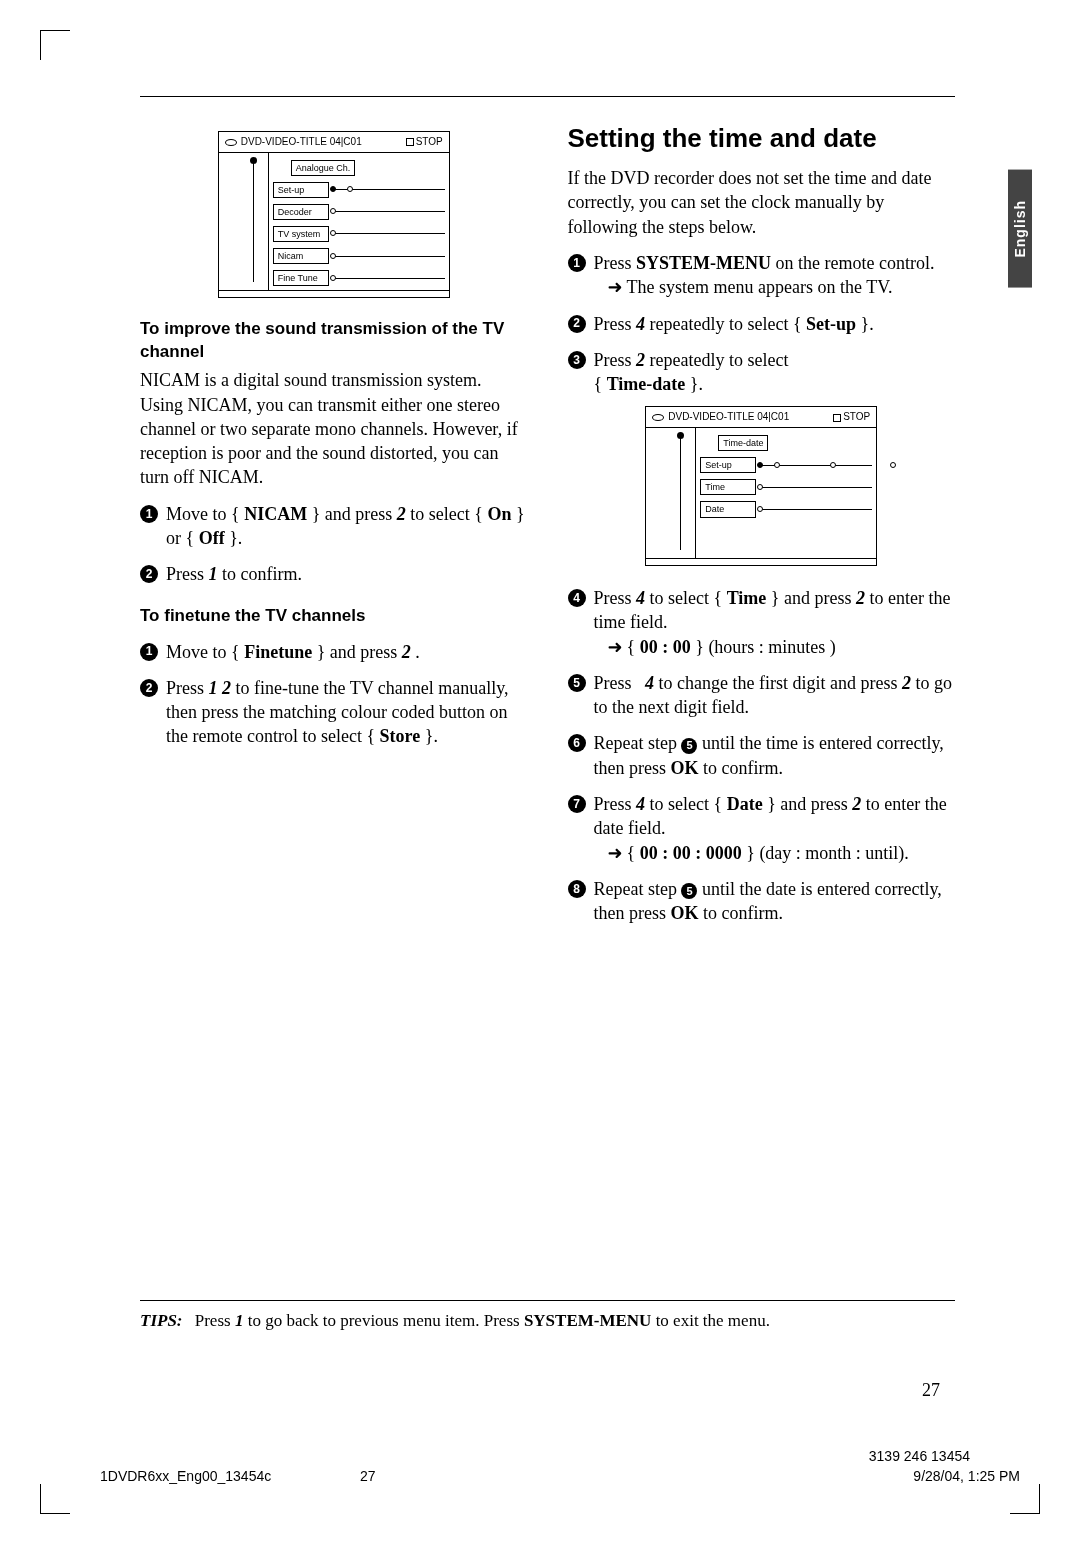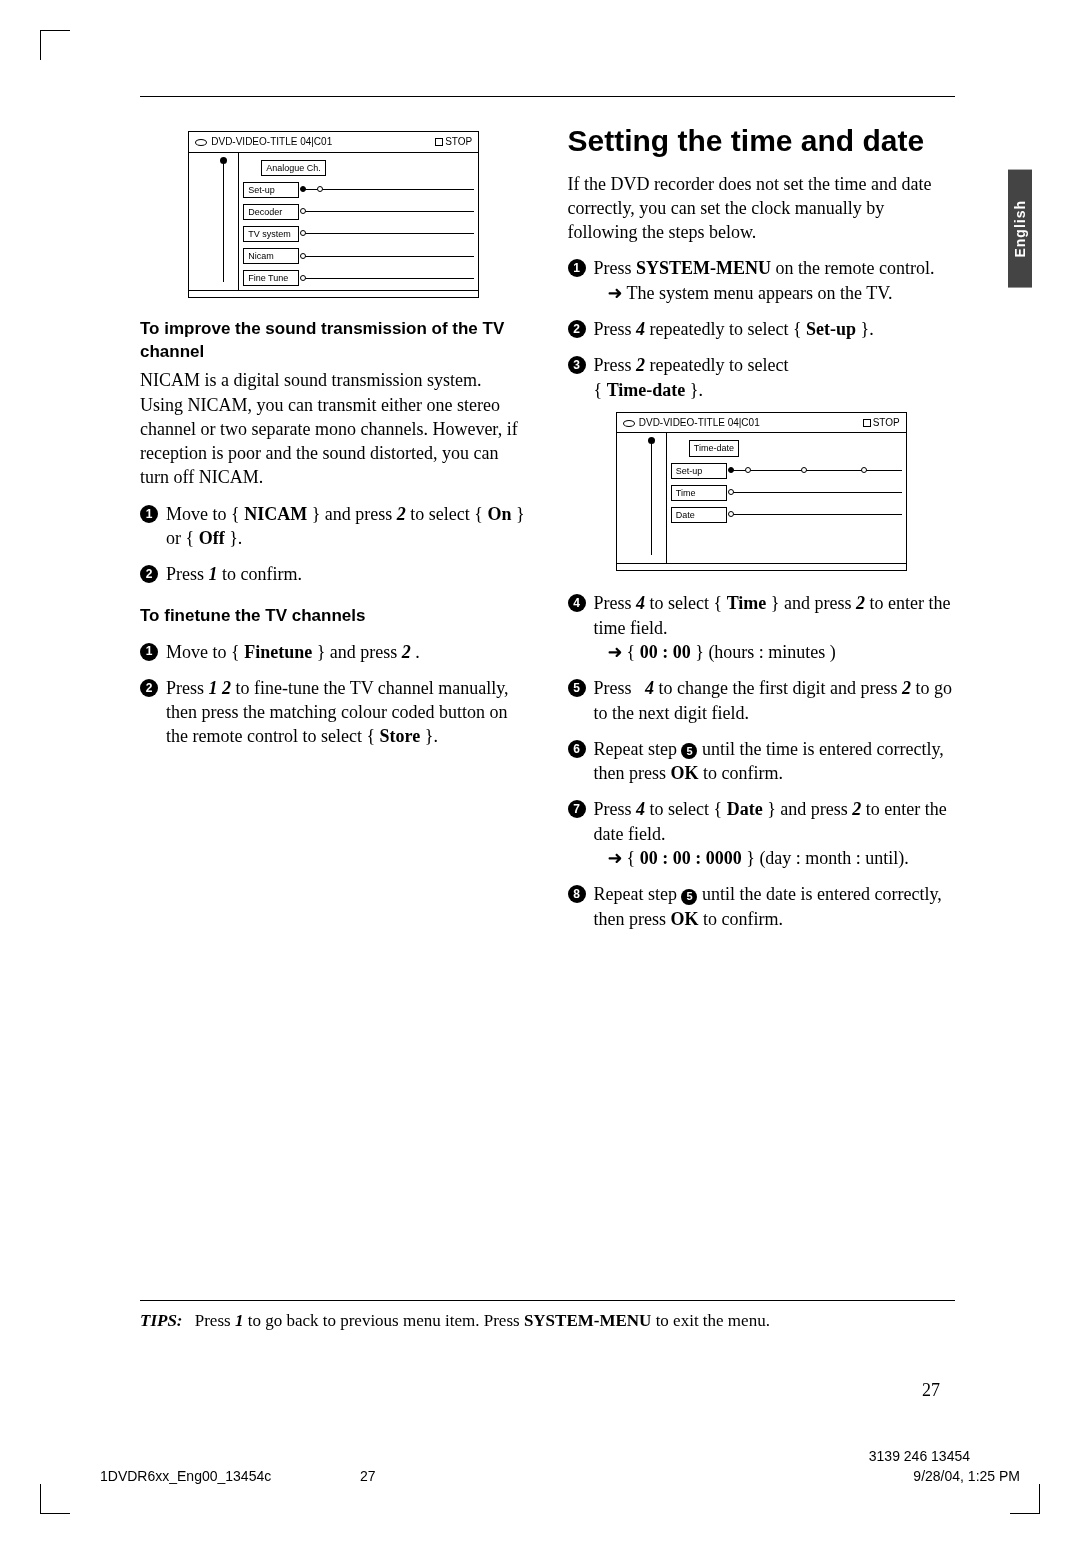--- a/index.html
+++ b/index.html
@@ -8,32 +8,32 @@
   .crop-tl { position: absolute; top: 30px; left: 40px; width: 30px; height: 30px; border-left: 1px solid #000; border-top: 1px solid #000; }
   .crop-bl { position: absolute; bottom: 30px; left: 40px; width: 30px; height: 30px; border-left: 1px solid #000; border-bottom: 1px solid #000; }
   .crop-br { position: absolute; bottom: 30px; right: 40px; width: 30px; height: 30px; border-right: 1px solid #000; border-bottom: 1px solid #000; }
   .content { position: absolute; top: 90px; left: 140px; width: 815px; }
   h1.page-title { text-align: right; font-family: Georgia, "Times New Roman", serif; font-weight: bold; font-size: 34px; margin-bottom: 30px; }
   h1.page-title .contd { font-size: 20px; font-weight: bold; }
   .hr { border-top: 1px solid #000; margin: 6px 0 24px 0; }
   .columns { display: flex; gap: 40px; }
   .col { flex: 1 1 0; font-size: 18px; line-height: 1.35; }
   .sect-bar { background: #666; color: #fff; font-weight: bold; font-family: Arial, Helvetica, sans-serif; font-size: 17px; padding: 6px 10px; margin-bottom: 14px; }
-  .sect-heading { font-weight: bold; font-family: Arial, Helvetica, sans-serif; font-size: 30px; margin-bottom: 10px; }
+  .sect-heading { font-weight: bold; font-family: Arial, Helvetica, sans-serif; font-size: 26px; margin-bottom: 10px; }
   .sub-bold { font-weight: bold; font-family: Arial, Helvetica, sans-serif; font-size: 17px; margin-top: 18px; }
   .para { margin-top: 4px; }
   .step { display: flex; align-items: flex-start; gap: 8px; margin-top: 12px; }
   .bullet { display: inline-flex; align-items: center; justify-content: center; width: 18px; height: 18px; border-radius: 50%; background: #000; color: #fff; font-family: Arial, sans-serif; font-size: 12px; font-weight: bold; flex: 0 0 18px; margin-top: 3px; }
   .bullet.inline { margin-top: 0; width: 16px; height:16px; font-size:11px; }
   .arrow { font-family: Arial, sans-serif; margin-right: 4px; margin-left: 14px; }
   .curly { font-family: "Times New Roman", serif; }
   .boldkey { font-weight: bold; }
   .italickey { font-style: italic; font-weight: bold; }
   .lang-tab { position: absolute; top: 170px; right: 48px; background: #444; color: #fff; font-family: Arial, sans-serif; font-weight: bold; font-size: 14px; padding: 30px 4px; writing-mode: vertical-rl; transform: rotate(180deg); letter-spacing: 1px; }
-  .osd { width: 291px; border: 1px solid #000; margin: 10px auto 20px auto; font-family: Arial, sans-serif; font-size: 10px; }
+  .osd { width: 232px; border: 1px solid #000; margin: 10px auto 20px auto; font-family: Arial, sans-serif; font-size: 10px; }
   .osd-top { display: flex; justify-content: space-between; align-items: center; padding: 3px 6px; border-bottom: 1px solid #000; }
   .osd-top .disc { display:inline-block; width:12px; height:7px; border:1px solid #000; border-radius:50%; margin-right:4px; vertical-align:middle;}
   .osd-top .stopicon { display:inline-block; width:8px; height:8px; border:1px solid #000; margin-right:2px; vertical-align:middle;}
   .osd-body { display:flex; min-height:130px; }
   .osd-rail { width: 50px; border-right:1px solid #000; position:relative; }
   .osd-rail .railline { position:absolute; top:8px; bottom:8px; left:34px; width:1px; background:#000; }
   .osd-rail .railtop { position:absolute; top:4px; left:31px; width:7px; height:7px; border-radius:50%; background:#000; }
   .osd-main { flex:1; position:relative; padding:4px; }
   .osd-tag { display:inline-block; border:1px solid #000; padding:1px 4px; font-size:9px; margin-left:18px; margin-top:3px; }
   .osd-row { display:flex; align-items:center; margin-top:6px; }

